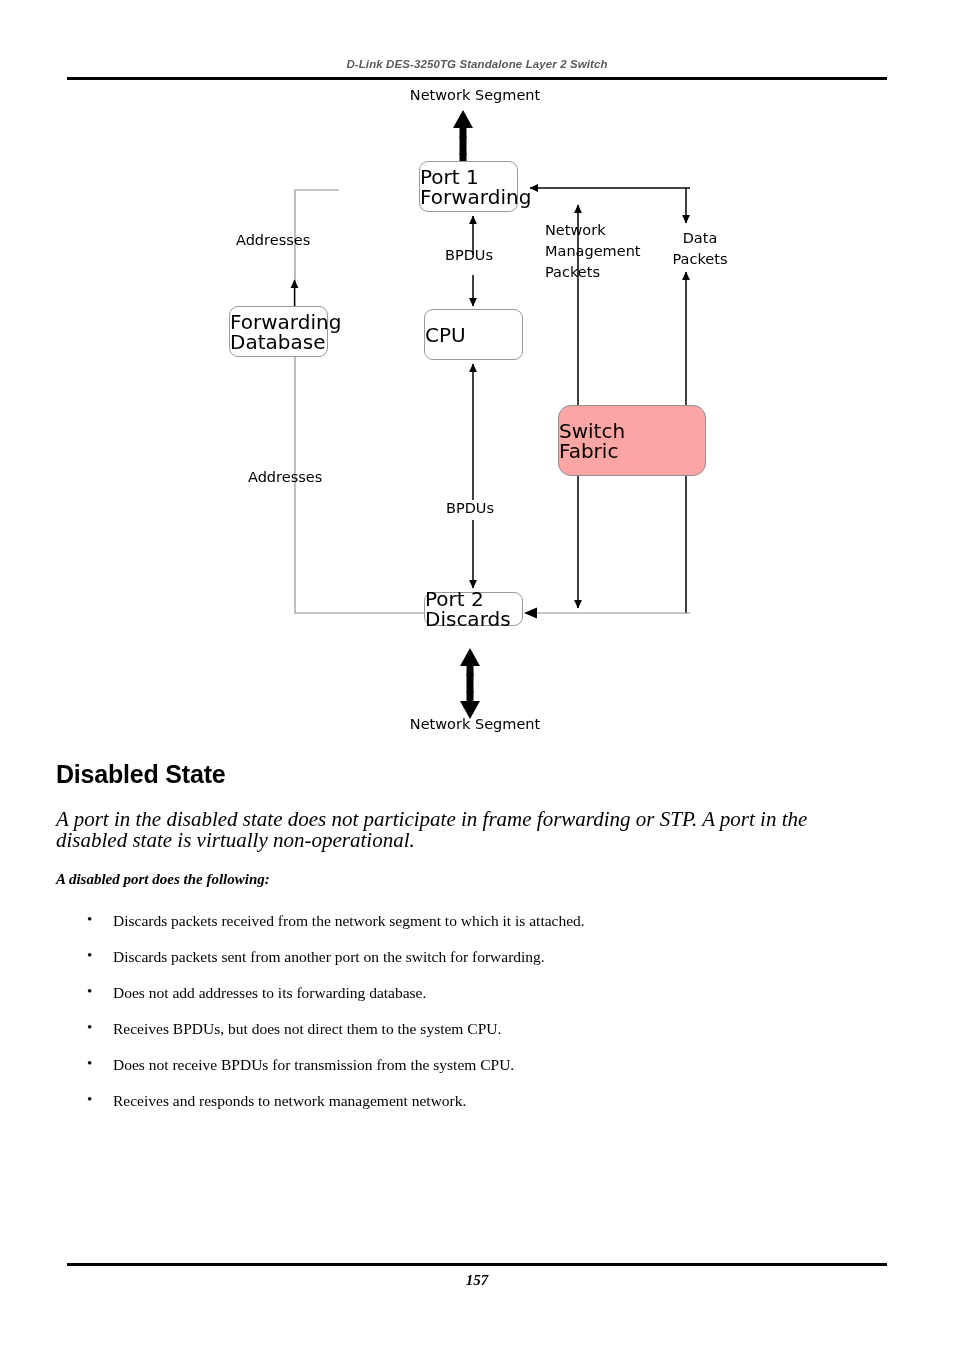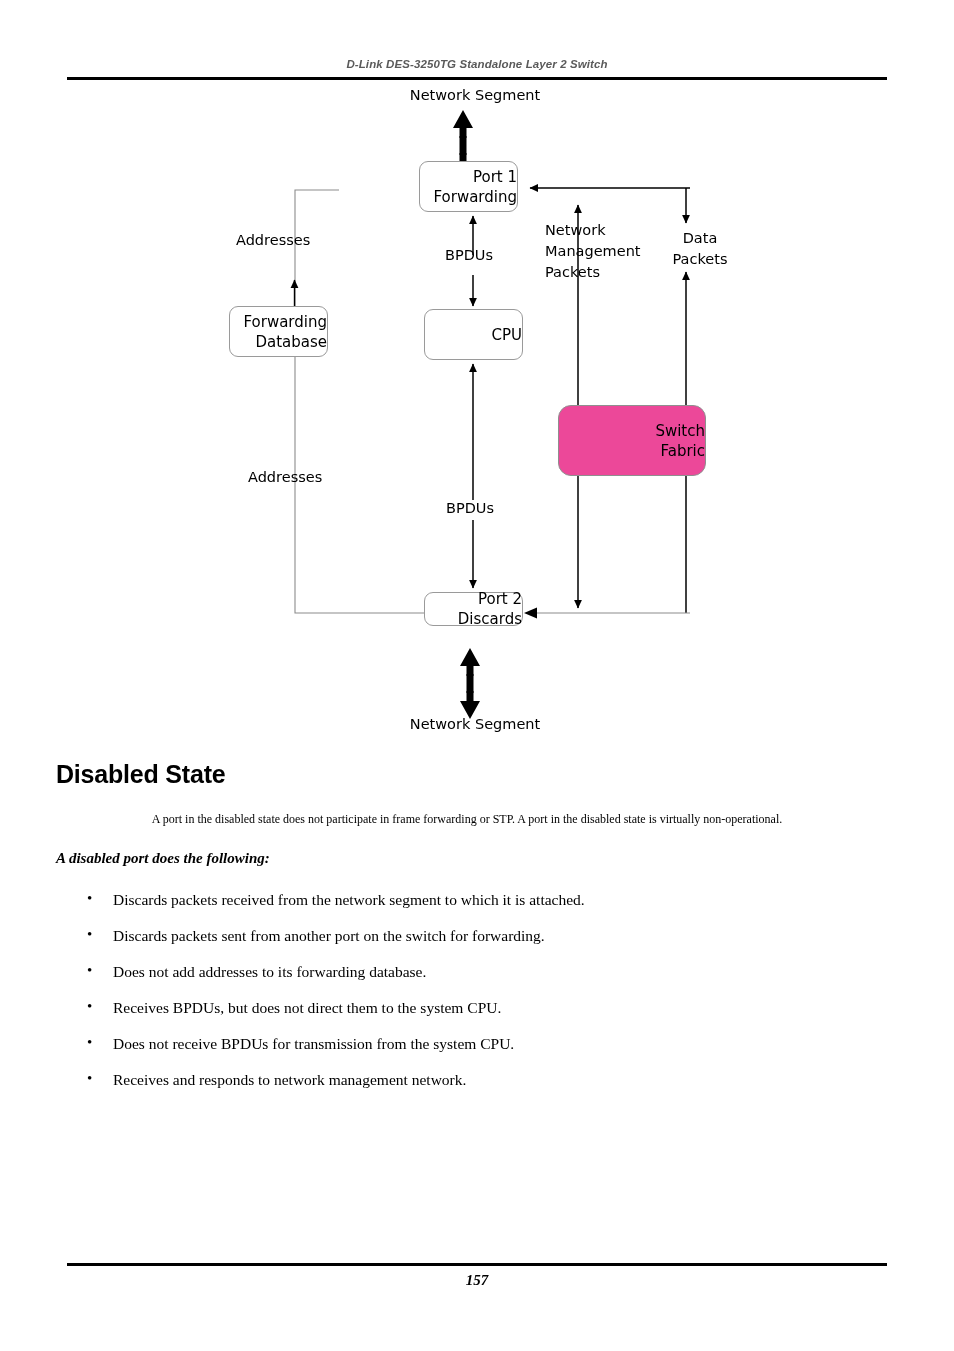--- a/index.html
+++ b/index.html
@@ -59,55 +59,55 @@
   }
   .dg-label.center { text-align: center; }
 
   .dg-box {
     position: absolute;
     box-sizing: border-box;
     border: 1px solid #9a9a9a;
     border-radius: 9px;
     background: #ffffff;
     font-family: "DejaVu Sans", "Liberation Sans", sans-serif;
-    font-size: 15px;
+    font-size: 20px;
     line-height: 20px;
     text-align: center;
     display: flex;
     flex-direction: column;
-    align-items: flex-end;
+    align-items: flex-start;
     justify-content: center;
     color: #000;
-    padding-left: 34px;
   }
   .dg-box.shaded {
-    background: #ec4899;
+    background: #fca5a5;
     border: 1px solid #8f8f8f;
     border-radius: 13px;
   }
 
   
   .content {
     position: absolute;
     left: 56px;
     top: 760px;
     width: 822px;
   }
   h1.section-title {
     font-family: "Liberation Sans", "DejaVu Sans", sans-serif;
     font-size: 25px;
     font-weight: bold;
     margin: 0 0 20px 0;
     letter-spacing: -0.2px;
   }
   p.body-text {
-    font-size: 12px;
+    font-size: 21px;
     line-height: 21px;
     margin: 0 0 20px 0;
-    text-align: center;
+    text-align: left;
+    font-style: italic;
   }
   p.lead-in {
     font-size: 15px;
     font-weight: bold;
     font-style: italic;
     margin: 0 0 22px 0;
   }
   ul.bullets {
     list-style: none;
     margin: 0;

